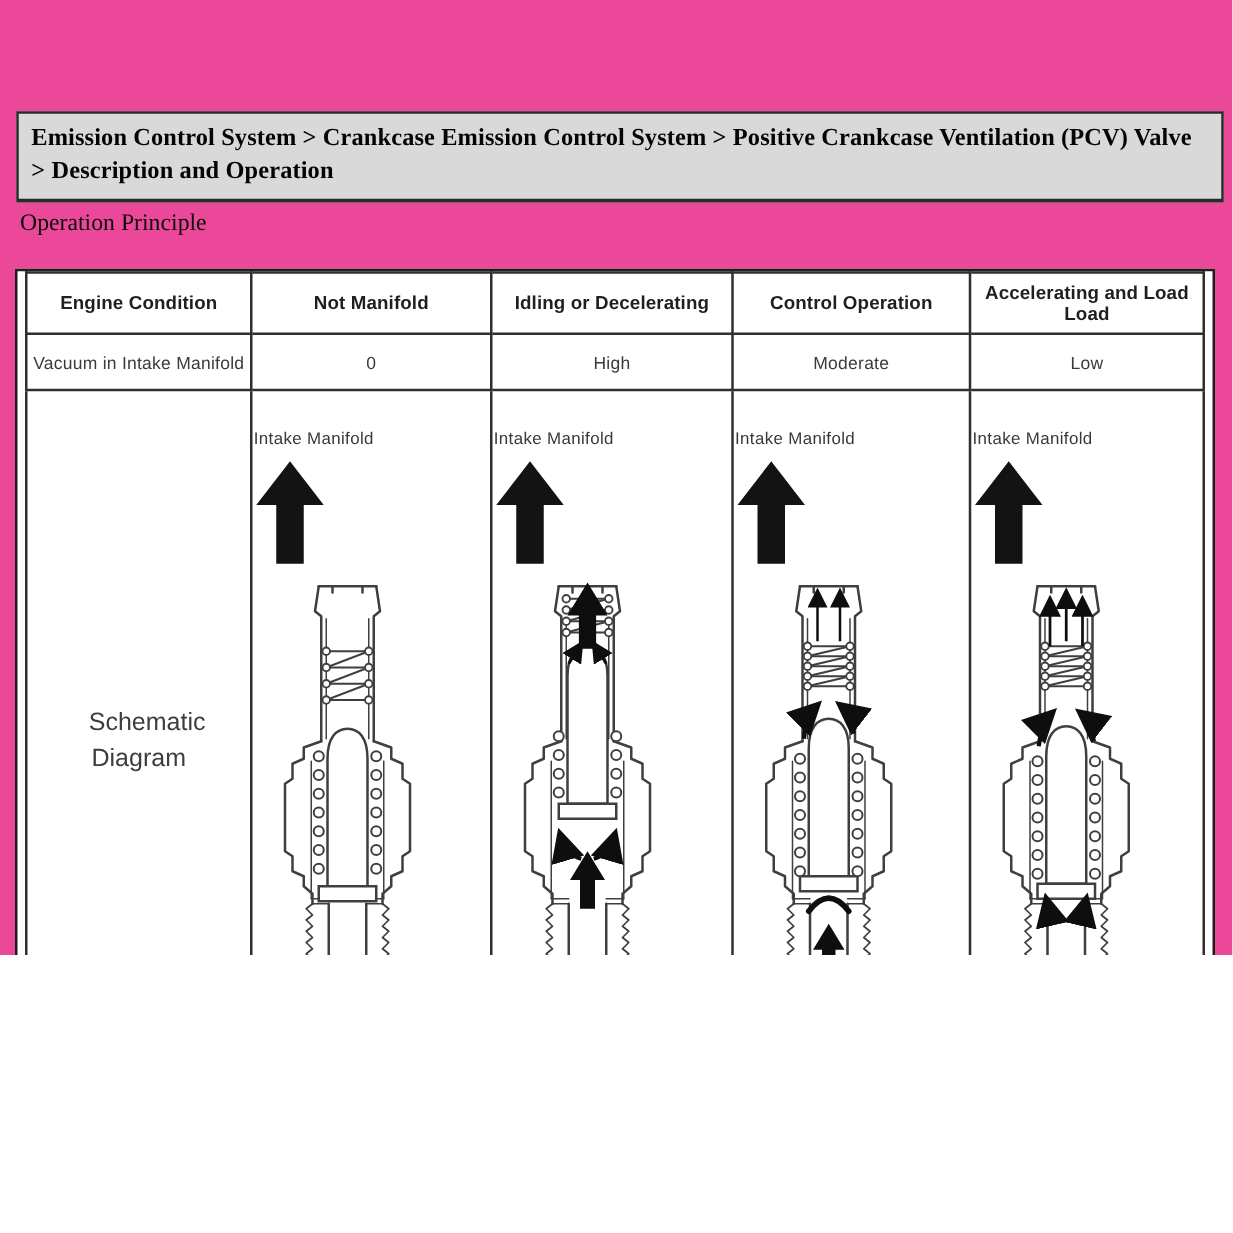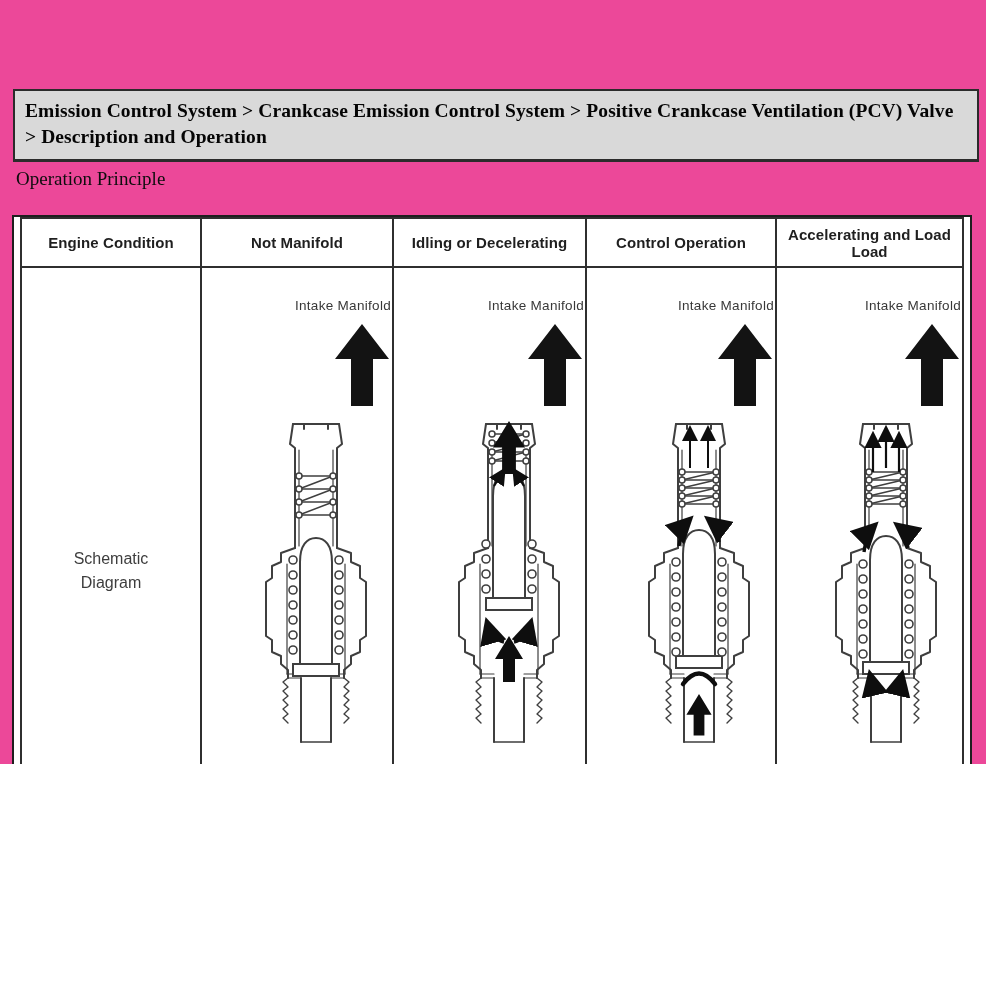--- a/index.html
+++ b/index.html
@@ -16,25 +16,25 @@
   
   .table-wrap{position:absolute;left:12px;top:215px;width:960px;height:670px;
               box-sizing:border-box;border:2px solid #1e1e1e;border-bottom-width:4px;
               padding:0 6px 6px 6px;background:#fff;}
   table.op{width:100%;height:100%;border-collapse:collapse;table-layout:fixed;}
   table.op th,table.op td{border:2px solid #2f2f2f;text-align:center;vertical-align:middle;
               font-family:"Liberation Sans",sans-serif;overflow:hidden;}
   table.op th{font-size:15px;font-weight:bold;color:#1f1f1f;height:45px;letter-spacing:0.1px;}
   table.op td.cell{font-size:14px;color:#3a3a3a;height:41px;letter-spacing:0.2px;}
   .schem-cell{vertical-align:top !important;padding-top:16px;}
-  .schem{display:flex;flex-direction:column;align-items:flex-end;}
+  .schem{display:flex;flex-direction:column;align-items:flex-start;}
   .im-label{font-size:13.5px;color:#383838;margin-top:14px;letter-spacing:0.3px;}
   .big-arrow{margin-top:9px;}
   .valve{margin-top:4px;}
-  .schem-label{font-size:16px;color:#3d3d3d;max-width:80px;margin:14px auto;line-height:1.45;}
+  .schem-label{font-size:20px;color:#3d3d3d;max-width:80px;margin:14px auto;line-height:1.45;}
   
   .flow{stroke:#0e0e0e;fill:none;stroke-width:2.2px;}
   .flow.thick{stroke-width:3.4px;}
   .flow.thin{stroke-width:2px;}
   .arc{stroke:#0e0e0e;fill:none;stroke-width:4.5px;stroke-linecap:round;}
 </style>
 </head>
 <body>
 
 <div class="page">
@@ -158,20 +158,27 @@
         <tr>
           <th>Engine Condition</th>
           <th>Not Manifold</th>
           <th>Idling or Decelerating</th>
           <th>Control Operation</th>
           <th>Accelerating and Load Load</th>
         </tr>
       </thead>
       <tbody>
         <tr>
+          <td class="cell">Vacuum in Intake Manifold</td>
+          <td class="cell">0</td>
+          <td class="cell">High</td>
+          <td class="cell">Moderate</td>
+          <td class="cell">Low</td>
+        </tr>
+        <tr>
           <td>
             <div class="schem-label">Schematic Diagram</div>
           </td>
 
           <td class="schem-cell">
             <div class="schem">
               <div class="im-label">Intake Manifold</div>
               <svg class="big-arrow" width="58" height="86" viewBox="0 0 58 86">
                   <use href="#bigarrow"></use>
                 </svg>

